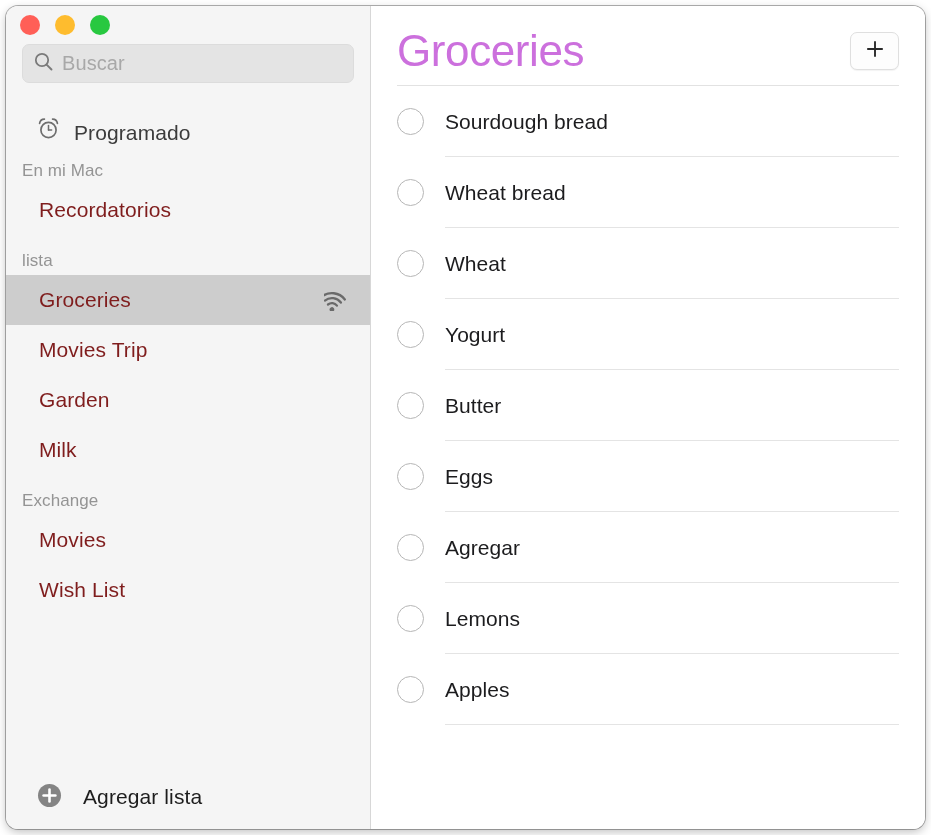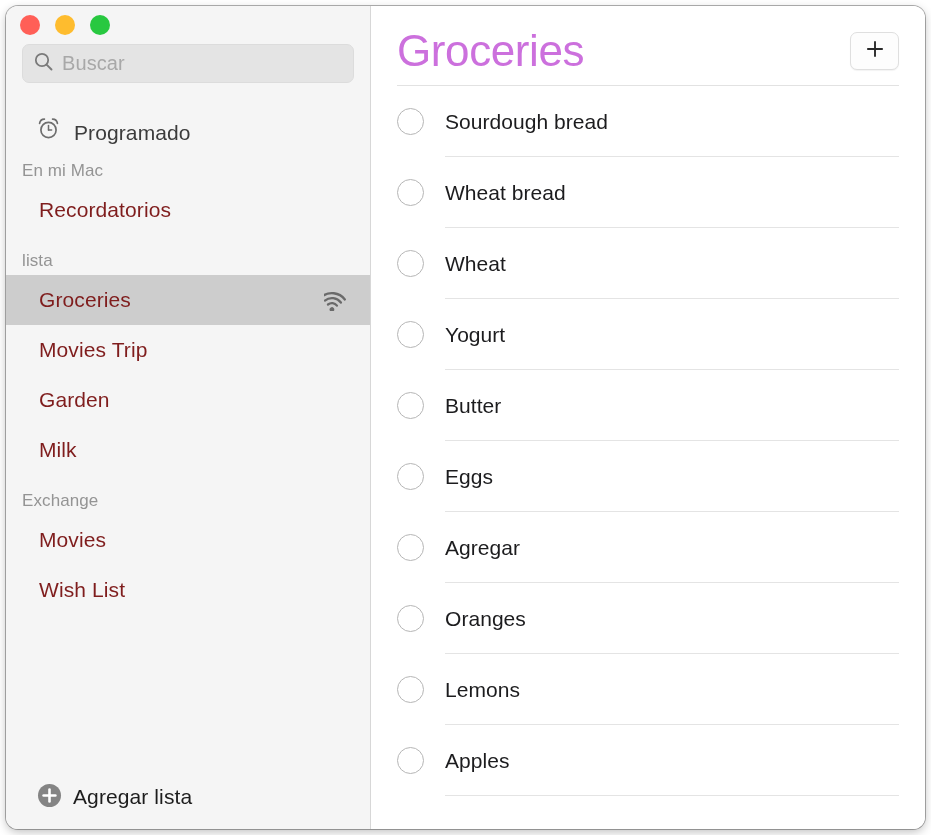--- a/index.html
+++ b/index.html
@@ -81,21 +81,21 @@
     justify-content:space-between;
     padding:0 16px 0 33px;
     font-size:21px;
     color:#7f1d1d;
     letter-spacing:0.1px;
   }
   .list-row.selected { background:#cdcdcd; }
 
   #addlist {
     height:64px;
-    display:flex; align-items:center; gap:10px;
+    display:flex; align-items:center; gap:20px;
     padding-left:30px;
   }
   #addlist .lbl { font-size:21px; color:#1d1d1d; letter-spacing:0.1px; }
 
   
   #main {
     flex:1;
     background:#ffffff;
     position:relative;
     overflow:hidden;
@@ -283,24 +283,20 @@
       <div class="item-row">
         <span class="item-circle"></span>
         <span class="item-label">Eggs</span>
       </div>
       <div class="item-row">
         <span class="item-circle"></span>
         <span class="item-label">Agregar</span>
       </div>
       <div class="item-row">
         <span class="item-circle"></span>
-        <span class="item-label">Oranges</span>
-      </div>
-      <div class="item-row">
-        <span class="item-circle"></span>
         <span class="item-label">Lemons</span>
       </div>
       <div class="item-row">
         <span class="item-circle"></span>
         <span class="item-label">Apples</span>
       </div>
     </div>
   </div>
 </div>
 

